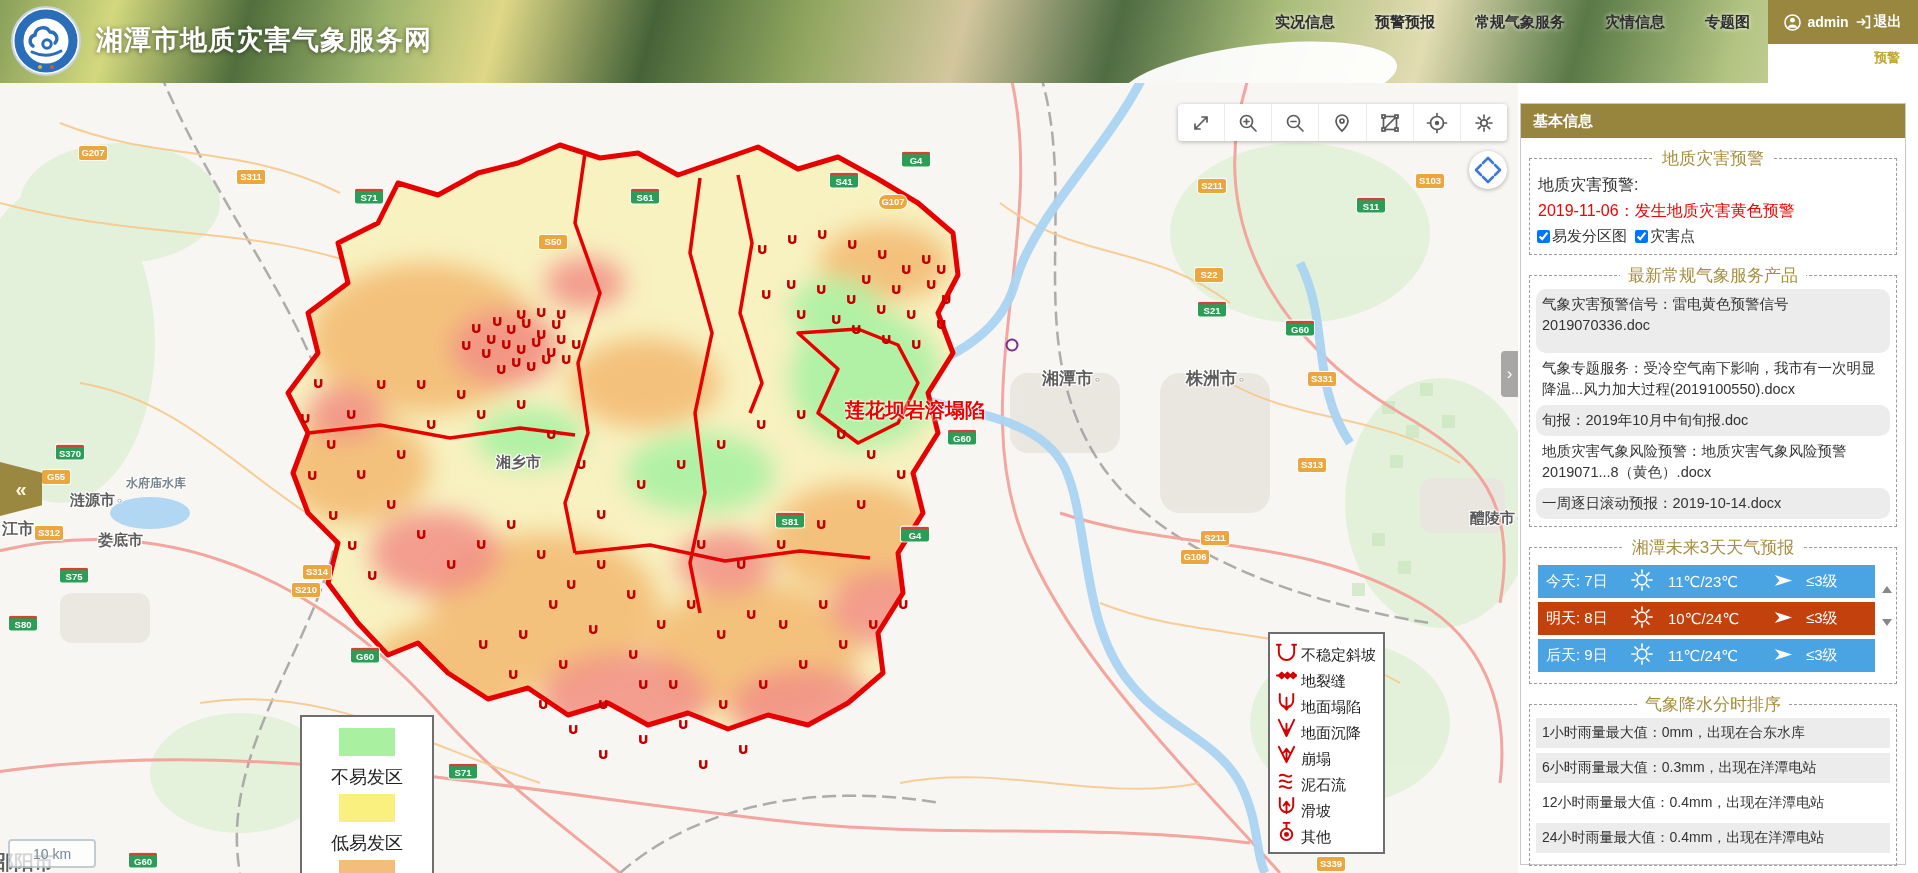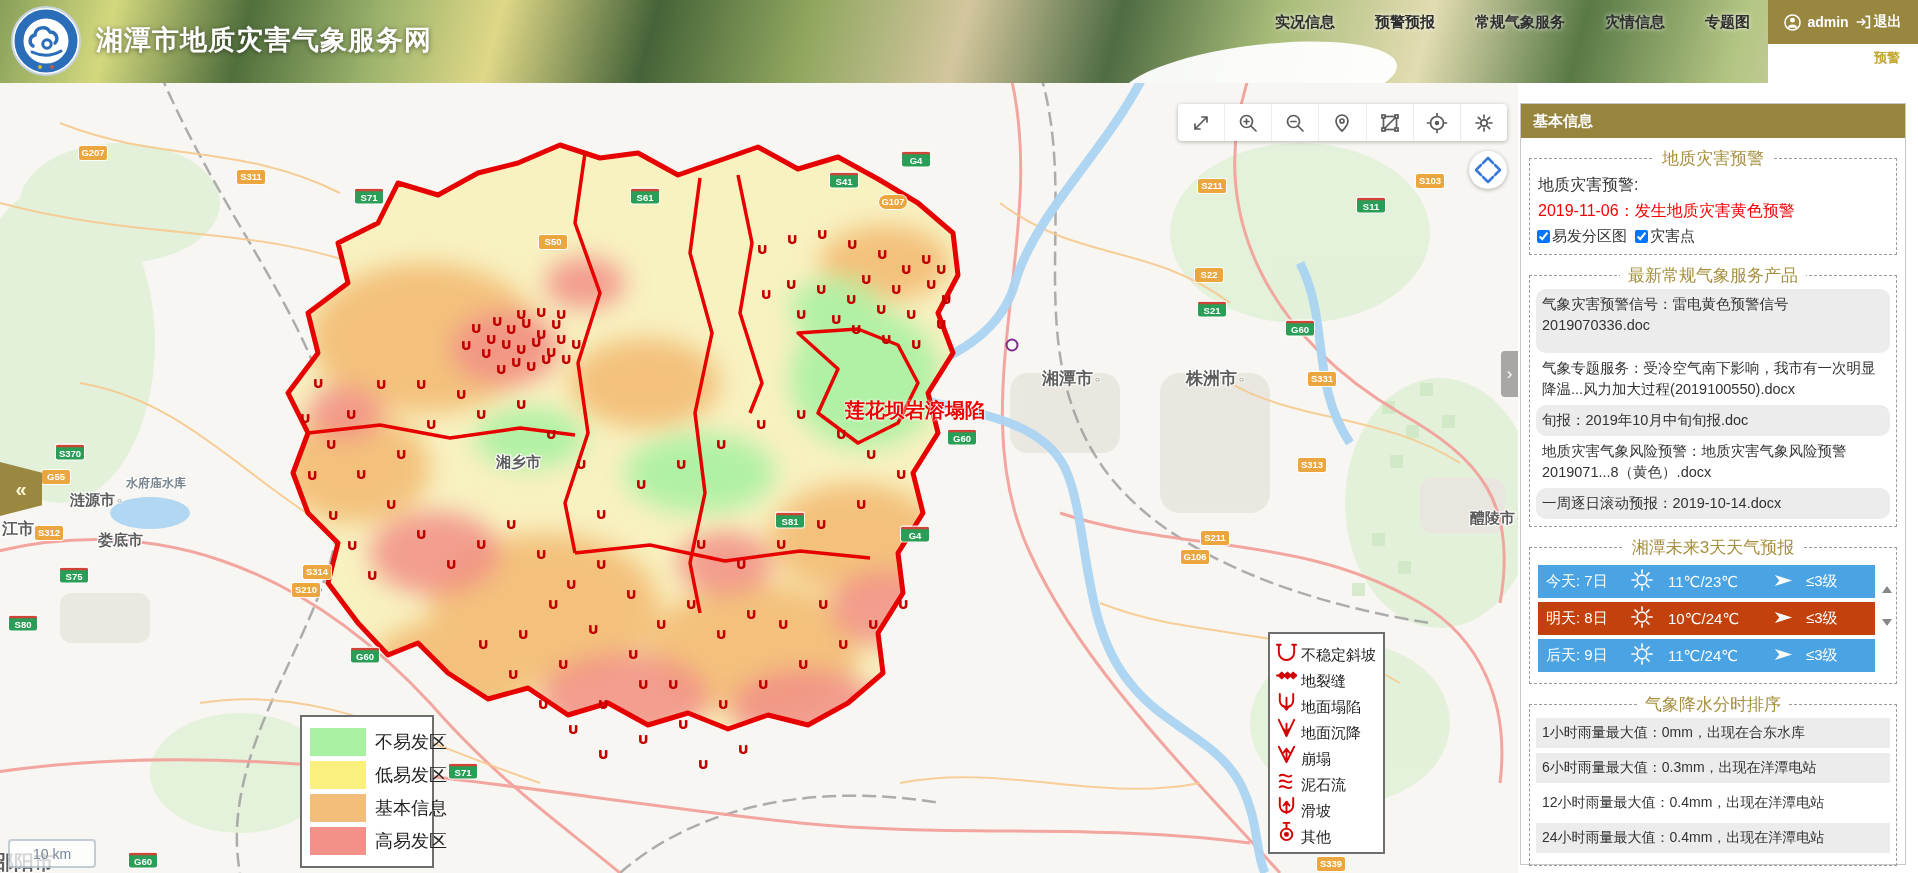--- a/index.html
+++ b/index.html
@@ -53,21 +53,21 @@
   .compass{position:absolute;left:1469px;top:68px;width:38px;height:38px;border-radius:50%;background:#fff;
     box-shadow:0 1px 4px rgba(0,0,0,.3);cursor:pointer;}
   .left-tab{position:absolute;left:0;top:379px;width:42px;height:54px;background:#9a8840;
     clip-path:polygon(0 0,100% 20%,100% 80%,0 100%);color:#fdf6d8;display:flex;align-items:center;
     justify-content:center;font-size:20px;font-weight:bold;cursor:pointer;}
   .right-tab{position:absolute;left:1501px;top:268px;width:17px;height:46px;background:rgba(70,70,70,.45);
     color:#fff;display:flex;align-items:center;justify-content:center;font-size:17px;
     border-radius:4px 0 0 4px;cursor:pointer;}
   .zone-legend{position:absolute;left:300px;top:632px;width:134px;background:#fff;border:2px solid #6e6e6e;
     padding:6px 8px;box-sizing:border-box;}
-  .zrow{display:flex;align-items:center;gap:9px;margin:5px 0;}
+  .zrow{display:flex;align-items:center;gap:9px;margin:5px 0;flex-direction:column;}
   .zswatch{width:56px;height:28px;flex:none;}
   .zlabel{font-size:18px;color:#222;white-space:nowrap;}
   .marker-legend{position:absolute;left:1268px;top:549px;width:117px;background:#fff;border:2px solid #6e6e6e;
     padding:5px 5px;box-sizing:border-box;}
   .mrow{display:flex;align-items:flex-end;gap:3px;height:26px;}
   .mlabel{font-size:15px;color:#222;white-space:nowrap;}
   .scalebar{position:absolute;left:8px;top:756px;width:84px;height:25px;background:rgba(255,255,255,.75);
     border:2px solid rgba(110,130,150,.4);border-radius:4px;color:#77879a;font-size:14px;
     display:flex;align-items:center;justify-content:center;}
 

